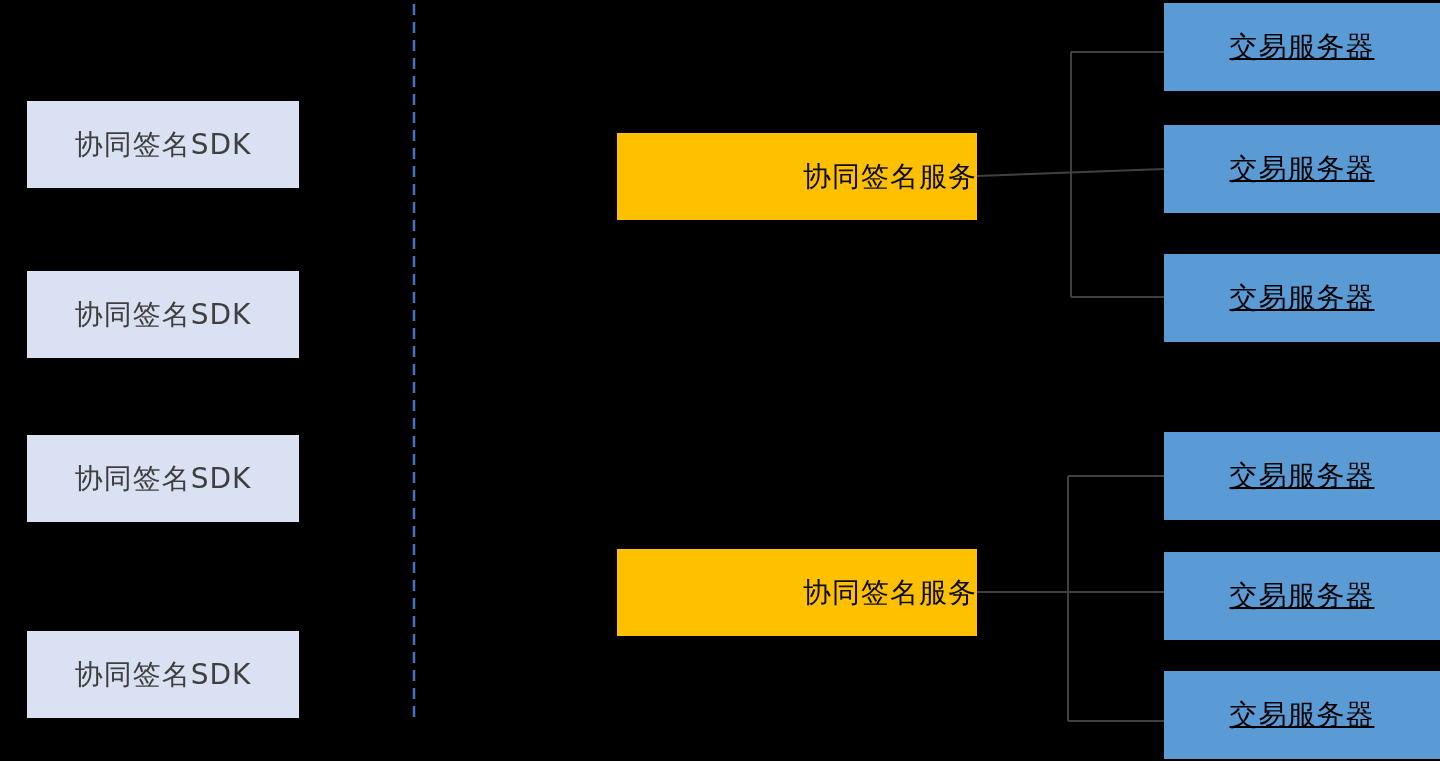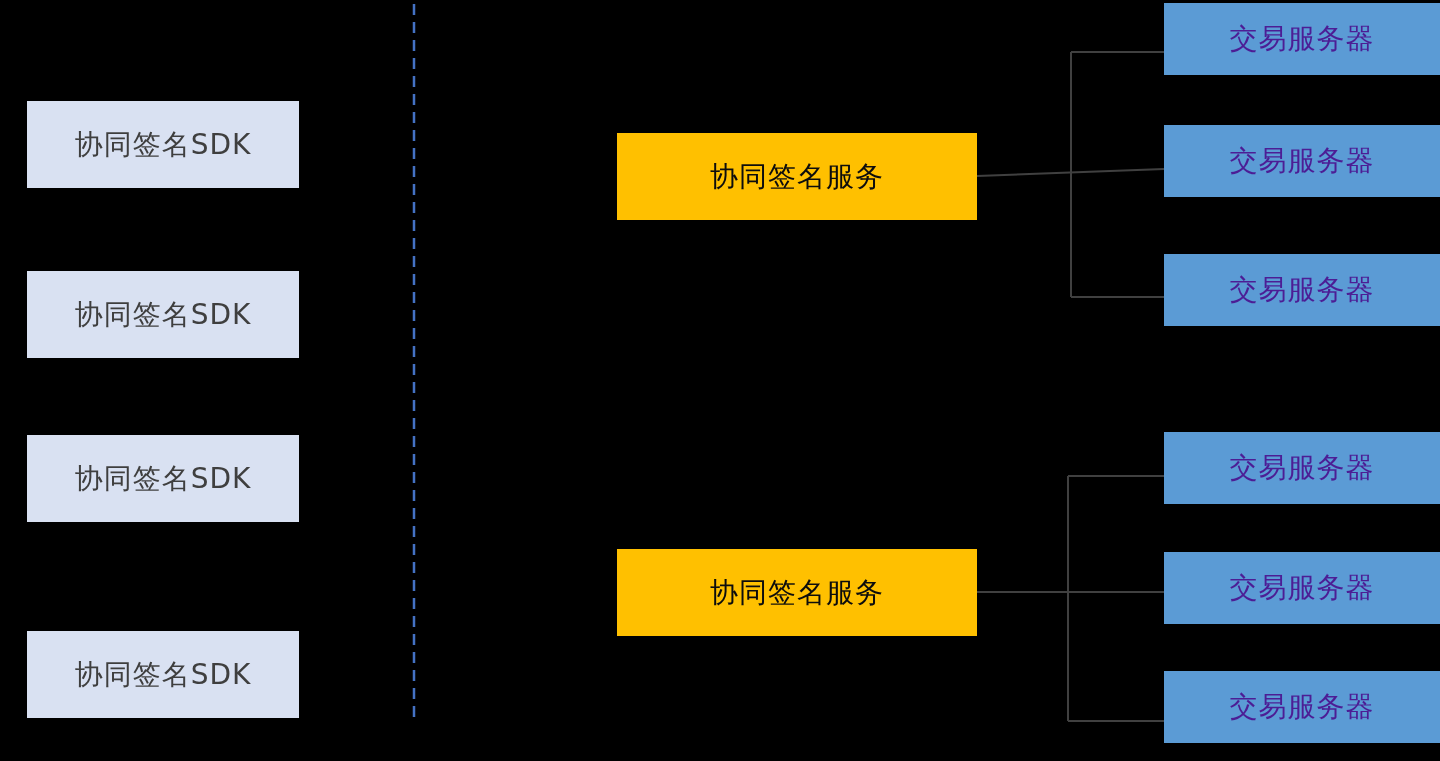--- a/index.html
+++ b/index.html
@@ -39,30 +39,32 @@
   .sdk-node.n1 { top: 271px; }
   .sdk-node.n2 { top: 435px; }
   .sdk-node.n3 { top: 631px; }
 
   .service-node {
     left: 617px;
     width: 360px;
     height: 87px;
     background: #FFC000;
     color: #0d0d0d;
+    justify-content: flex-end;
   }
   .service-node.n0 { top: 133px; }
   .service-node.n1 { top: 549px; }
 
   .server-node {
     left: 1164px;
     width: 276px;
-    height: 72px;
+    height: 88px;
     background: #5B9BD5;
-    color: #4c1d95;
+    color: #000000;
+    text-decoration: underline;
   }
   .server-node.n0 { top: 3px; }
   .server-node.n1 { top: 125px; }
   .server-node.n2 { top: 254px; }
   .server-node.n3 { top: 432px; }
   .server-node.n4 { top: 552px; }
   .server-node.n5 { top: 671px; }
 
   .connector-layer {
     position: absolute;

